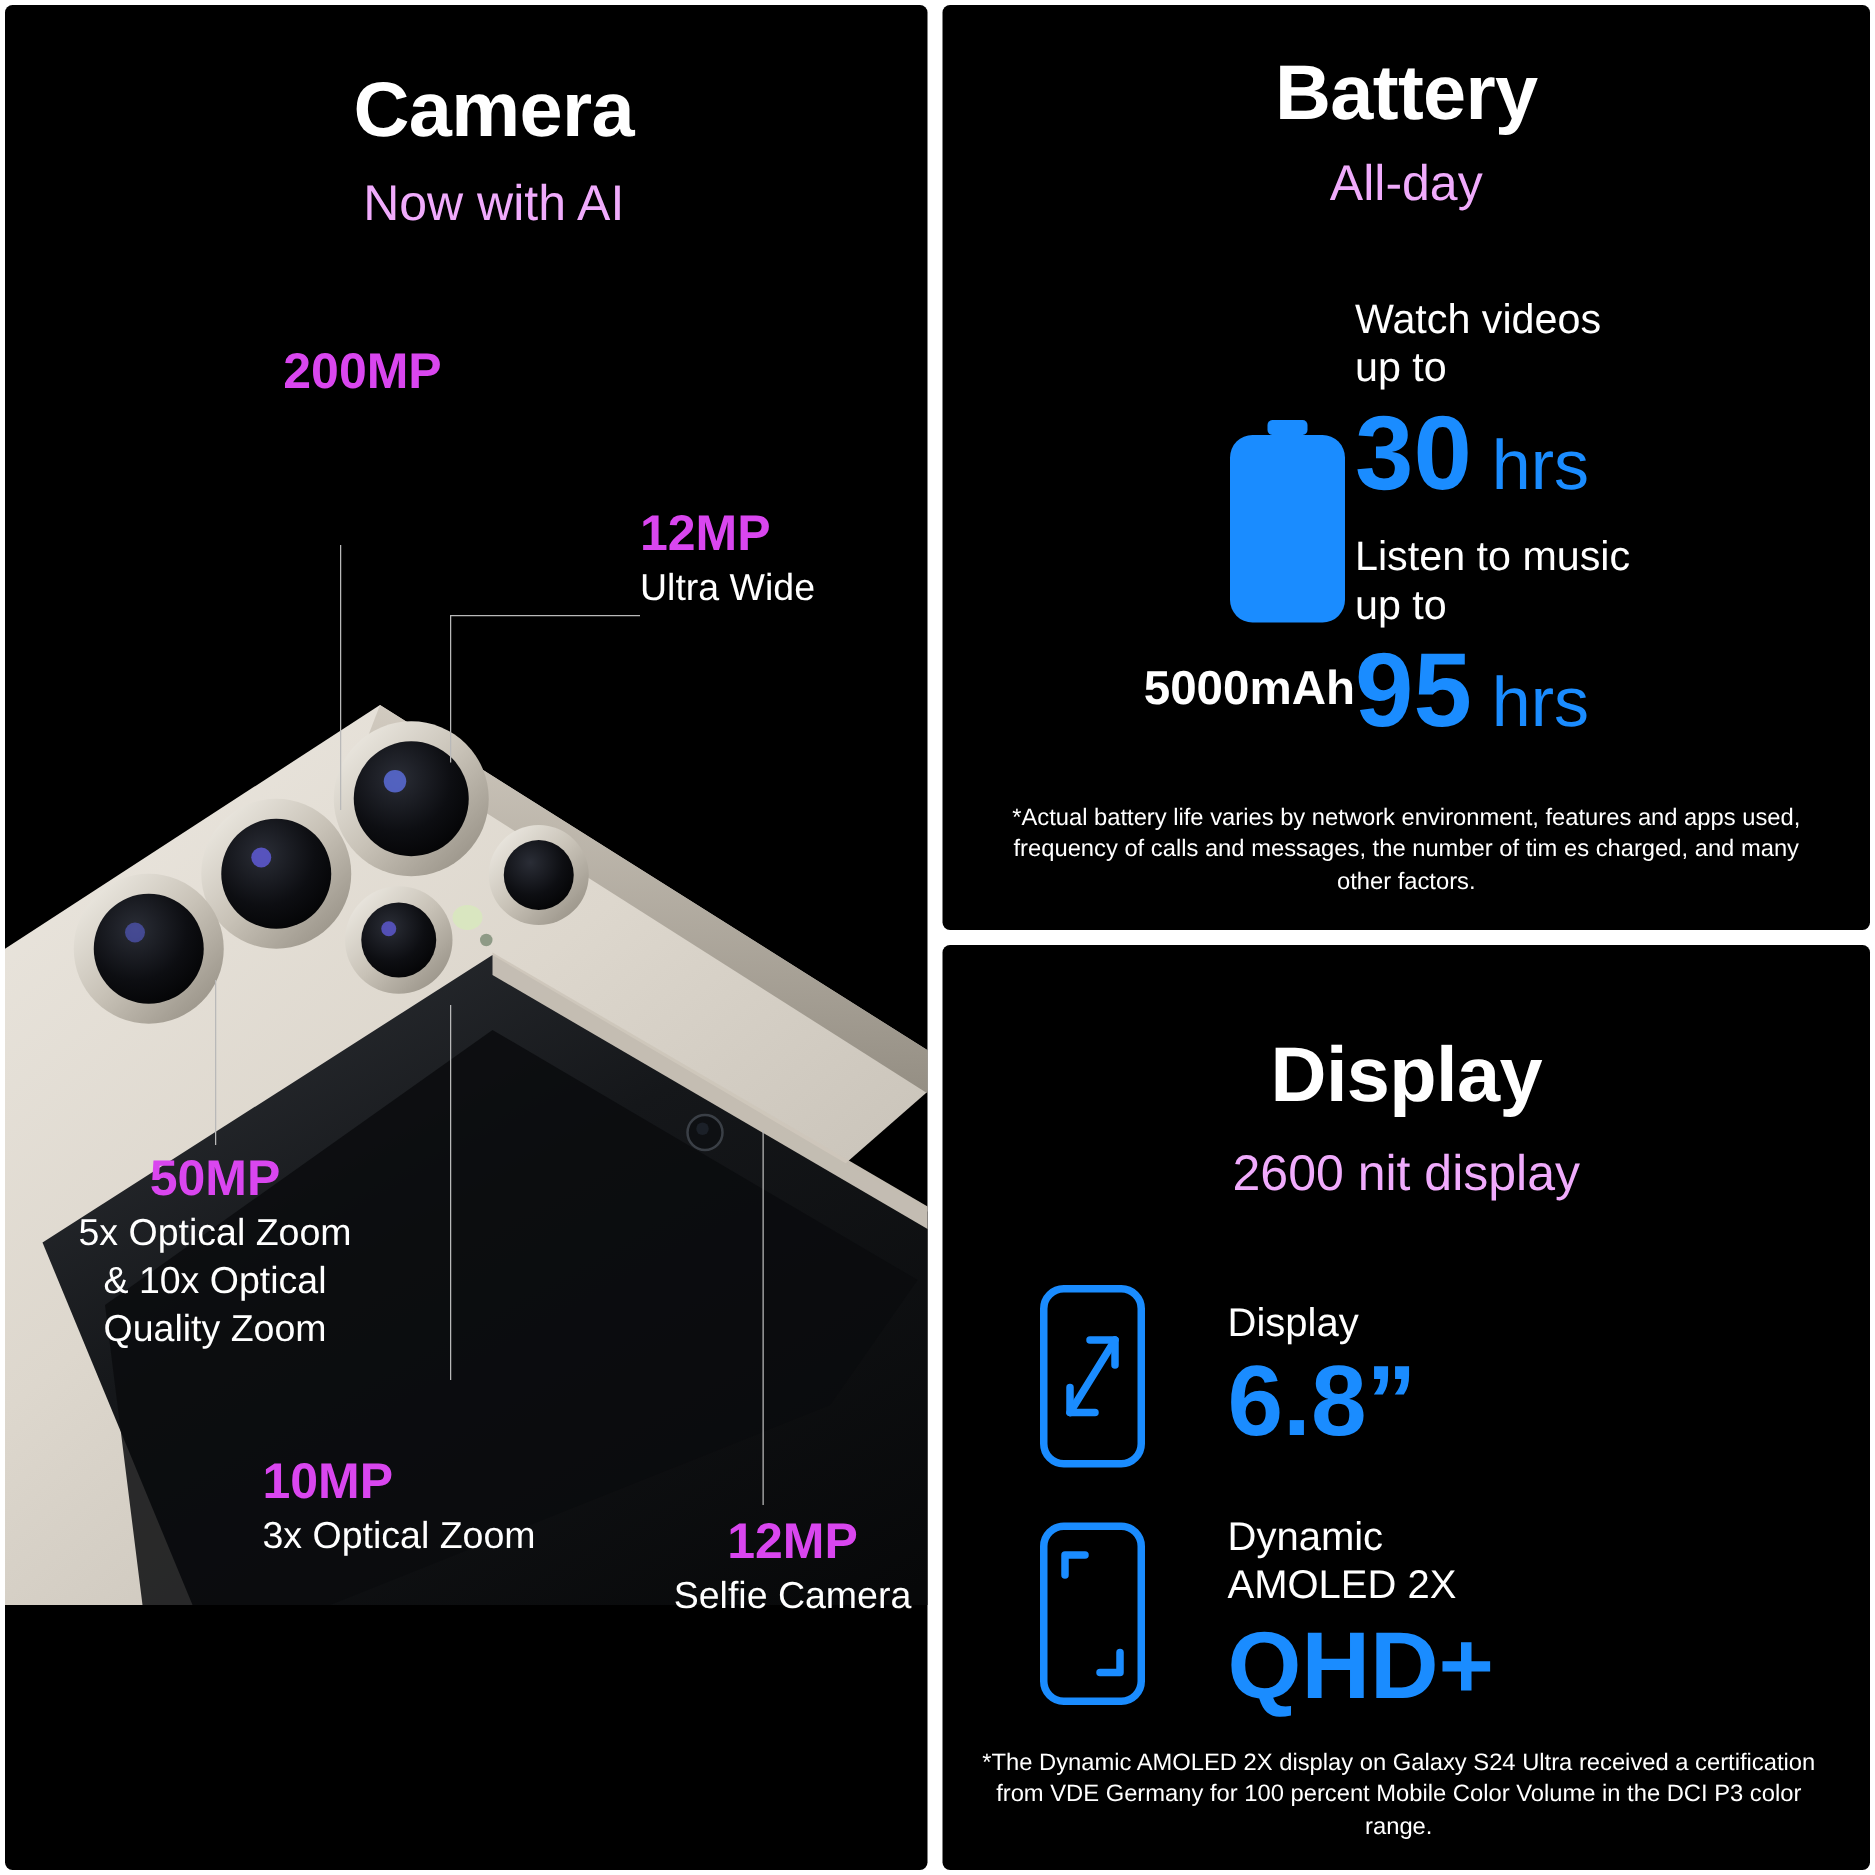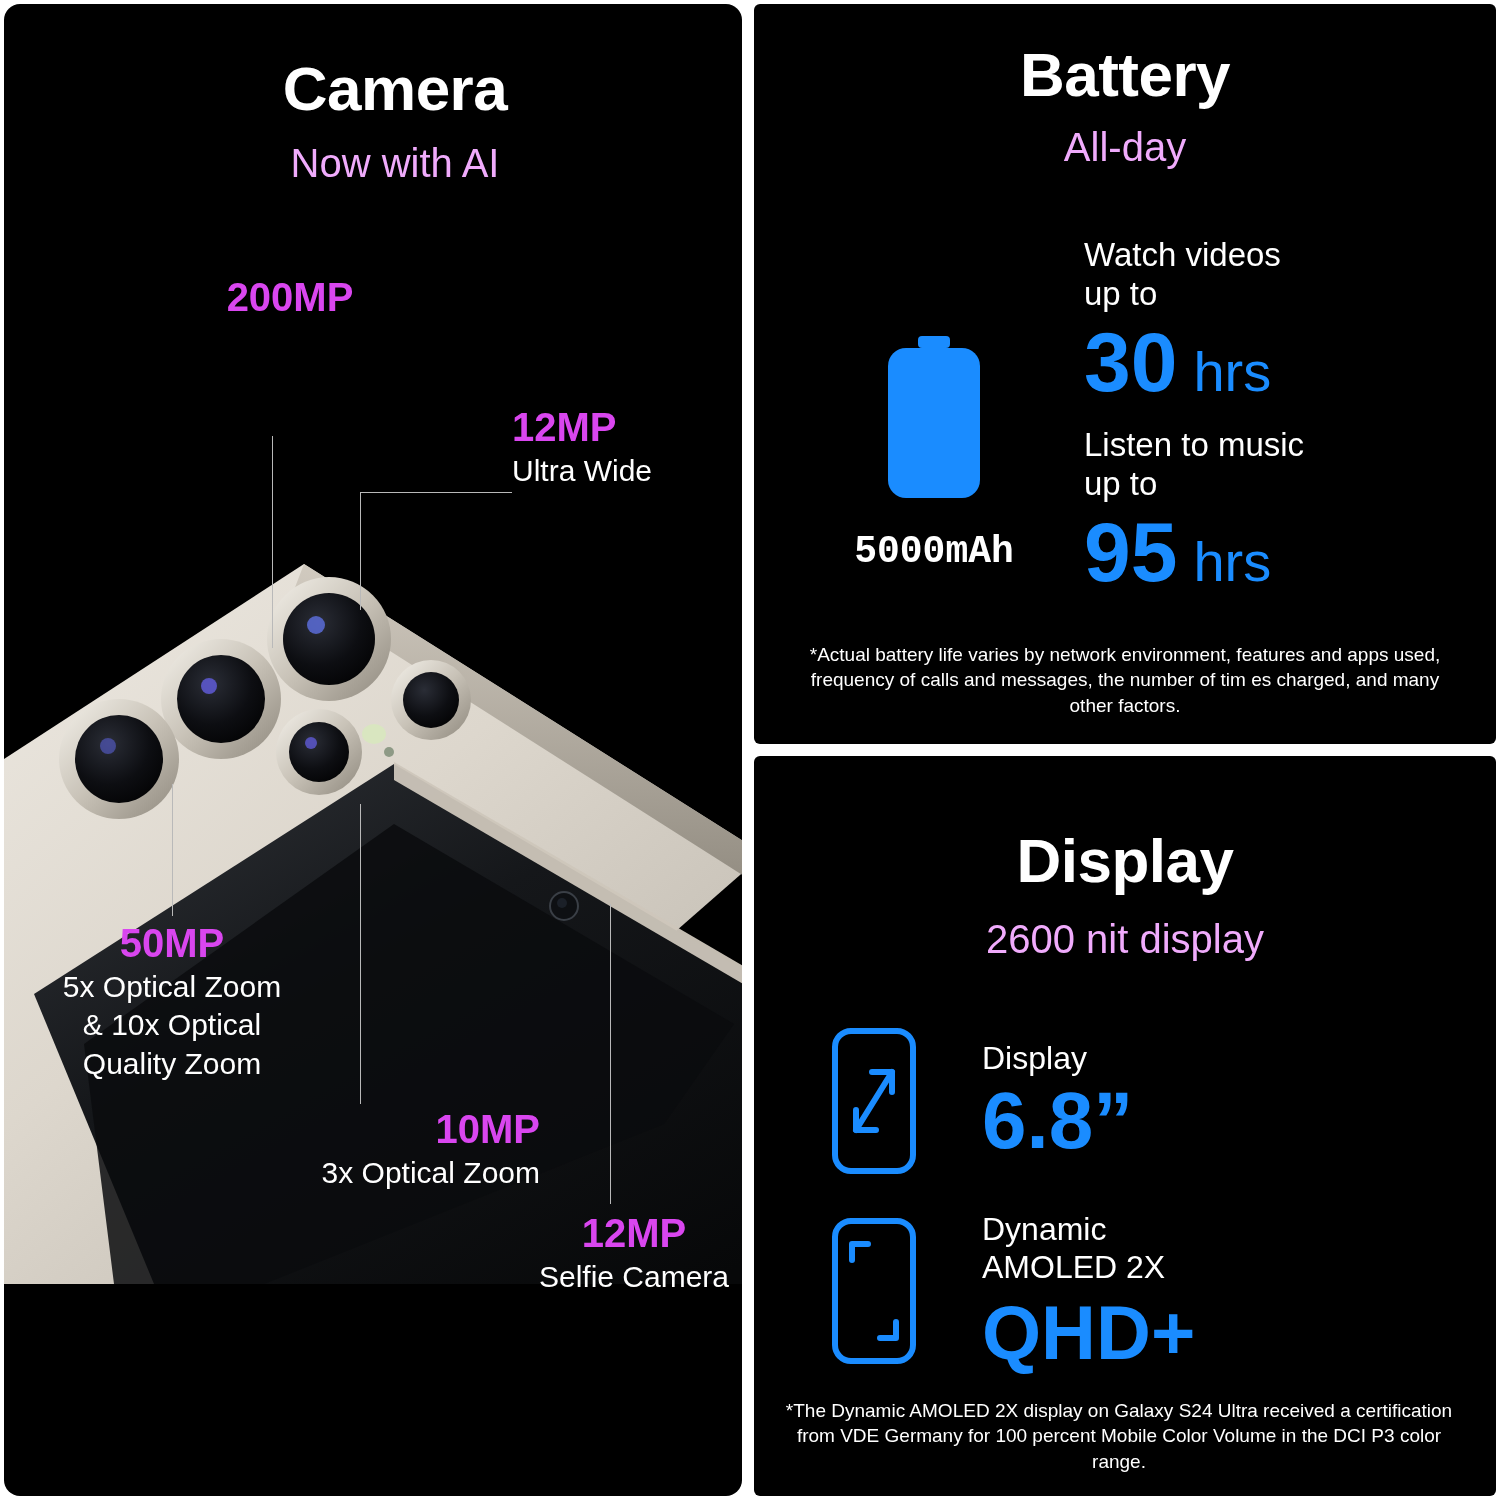--- a/index.html
+++ b/index.html
@@ -18,21 +18,21 @@
     grid-template-rows: 750px 750px;
   }
   .panel {
     position: relative;
     background: #000000;
     overflow: hidden;
   }
   .panel-camera {
     grid-column: 1; grid-row: 1 / span 2;
     margin: 4px 6px 4px 4px;
-    border-radius: 16px;
+    border-radius: 6px;
     padding-left: 44px;
   }
   .panel-battery {
     grid-column: 2; grid-row: 1;
     margin: 4px 4px 6px 6px;
     border-radius: 6px;
   }
   .panel-display {
     grid-column: 2; grid-row: 2;
     margin: 6px 4px 4px 6px;
@@ -78,21 +78,21 @@
   }
   .cam-label .desc {
     font-size: 30px;
     color: #ffffff;
     line-height: 1.28;
     margin-top: 4px;
   }
   .lbl-200 { left: 86px; top: 272px; width: 400px; text-align: center; }
   .lbl-12uw { left: 508px; top: 402px; width: 300px; text-align: left; }
   .lbl-50 { left: 8px; top: 918px; width: 320px; text-align: center; }
-  .lbl-10 { left: 206px; top: 1104px; width: 330px; text-align: right; }
+  .lbl-10 { left: 206px; top: 1160px; width: 330px; text-align: left; }
   .lbl-12sf { left: 470px; top: 1208px; width: 320px; text-align: center; }
 
   .leader { position: absolute; background: #b9b9b9; }
 
   .footnote {
     position: absolute;
     left: 0; right: 0; bottom: 26px;
     padding: 0 40px;
     color: #ffffff;
     font-size: 19px;
@@ -107,23 +107,22 @@
   .bat-body {
     position: absolute;
     left: 0; right: 0; top: 210px;
     display: flex;
     padding: 0 26px 0 30px;
   }
   .bat-left {
     width: 300px;
     display: flex;
     flex-direction: column;
-    align-items: center;
+    align-items: flex-end;
     padding-top: 120px;
-    font-family: Liberation Mono, monospace;
   }
   .bat-icon { width: 108px; height: 168px; }
   .bat-mah {
     color: #ffffff;
     font-size: 38px;
     font-weight: 700;
     margin-top: 28px;
   }
   .bat-right { flex: 1; padding-top: 22px; }
   .bat-block { margin-bottom: 22px; }

